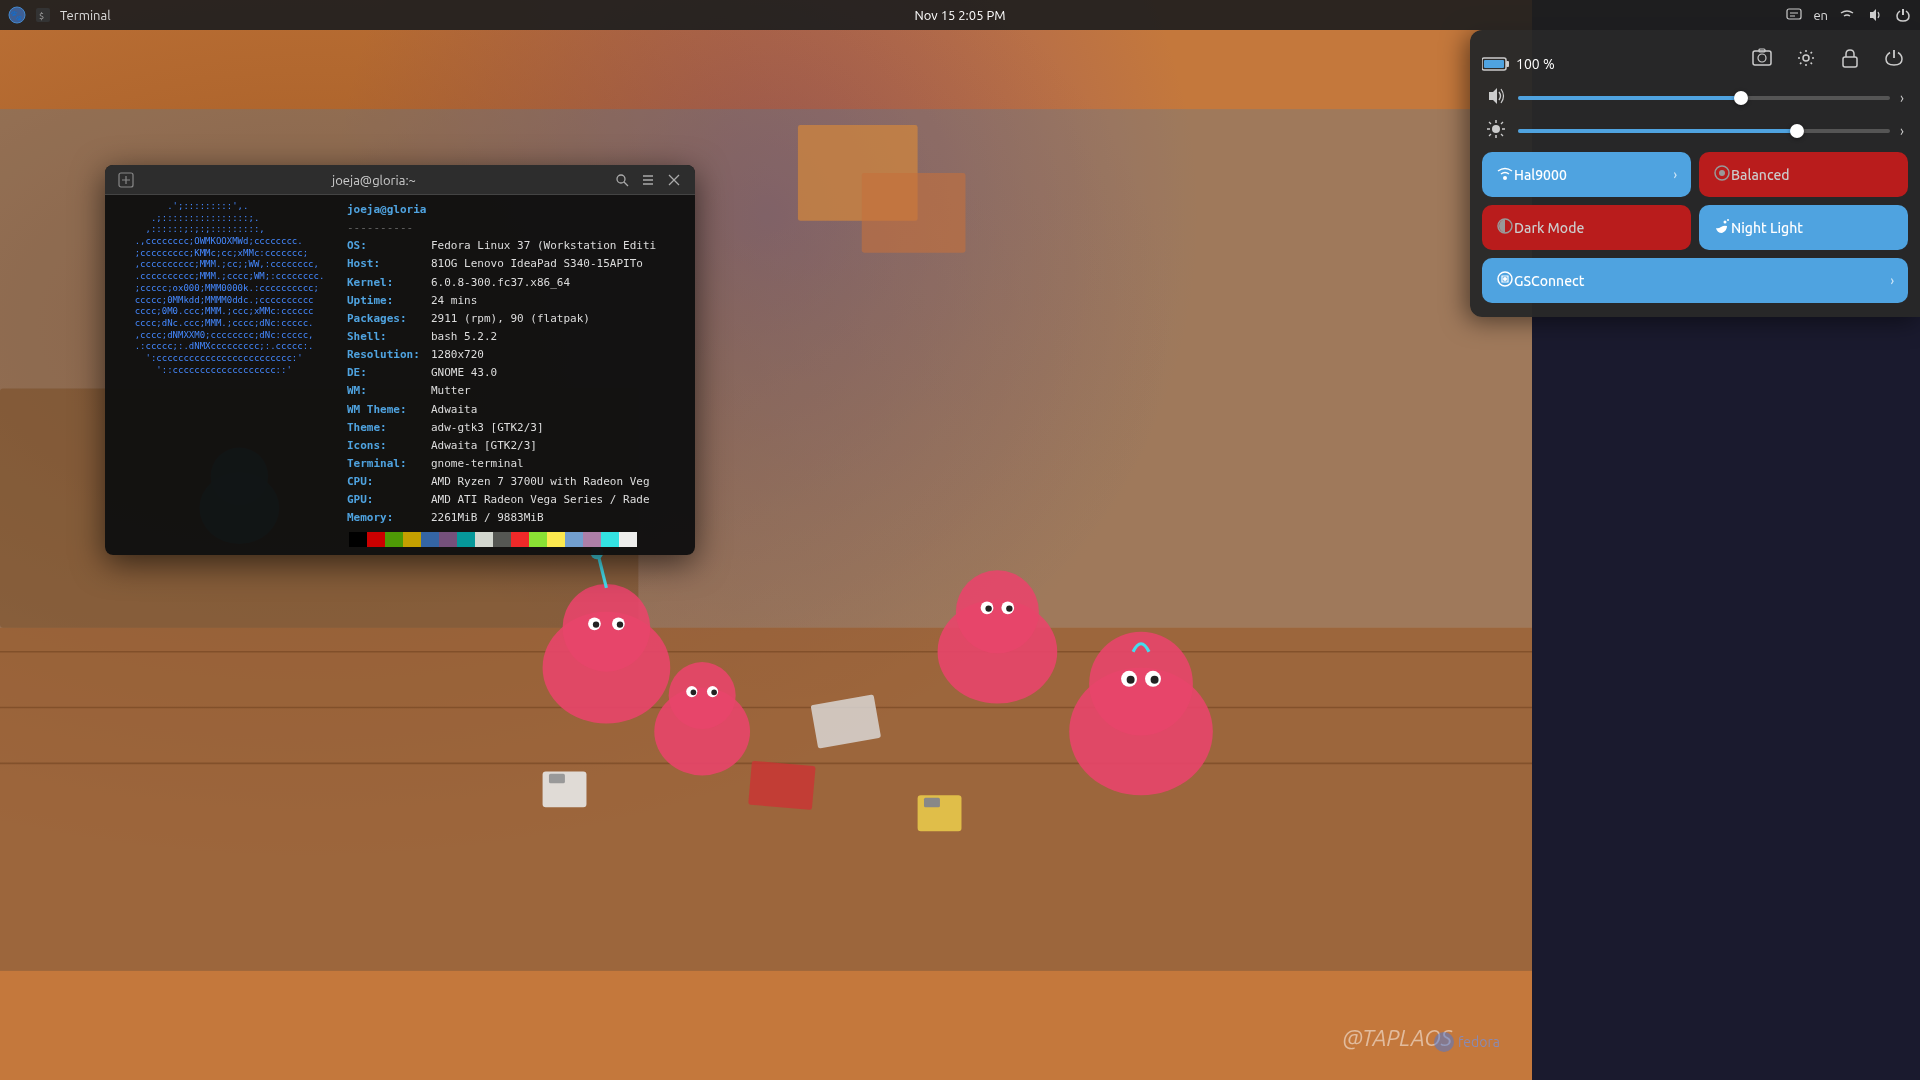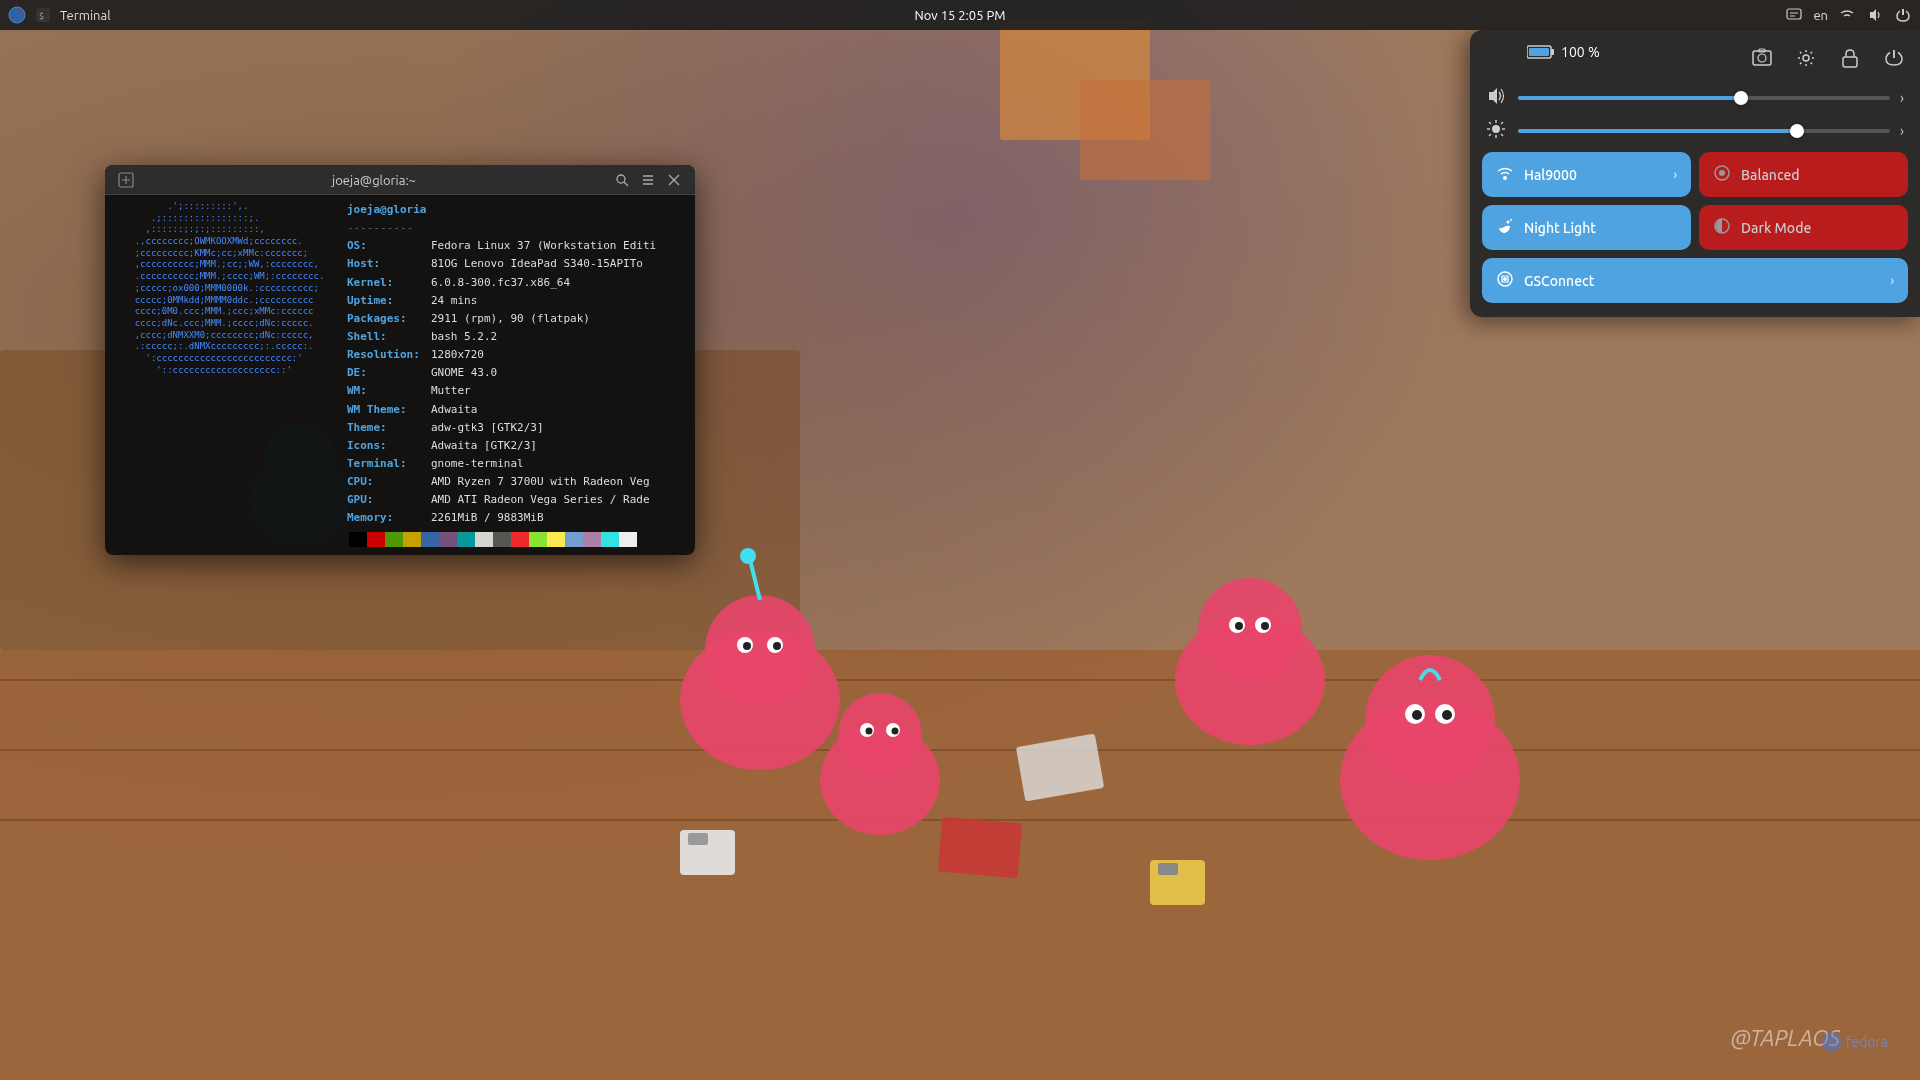--- a/index.html
+++ b/index.html
@@ -7,21 +7,21 @@
       width: 1920px;
       height: 1080px;
       overflow: hidden;
       font-family: 'Segoe UI', Ubuntu, sans-serif;
       background: #1a1a2e;
       position: relative;
     }
 
     
     #desktop {
-      width: 1920px;
+      width: 1532px;
       height: 1080px;
       position: absolute;
       top: 0; left: 0;
       background: linear-gradient(135deg, #2d1b4e 0%, #1a3a5c 30%, #8b4513 60%, #c4783c 80%, #d4956a 100%);
       overflow: hidden;
     }
 
     
     .wallpaper-bg {
       position: absolute;
@@ -170,24 +170,23 @@
       background: rgba(40, 40, 40, 0.97);
       border-radius: 12px 0 0 12px;
       padding: 14px 12px;
       z-index: 900;
       box-shadow: -4px 4px 24px rgba(0,0,0,0.5);
     }
 
     
     #qs-top-row {
       display: flex;
-      align-items: flex-start;
+      align-items: flex-end;
       justify-content: space-between;
       margin-bottom: 14px;
-      margin-left: 45px;
     }
 
     #qs-battery {
       display: flex;
       align-items: center;
       gap: 6px;
       color: white;
       font-size: 14px;
     }
 
@@ -262,21 +261,20 @@
       grid-template-columns: 1fr 1fr;
       gap: 8px;
       margin-top: 8px;
     }
 
     .qs-btn {
       border-radius: 10px;
       padding: 12px 14px;
       display: flex;
       align-items: center;
-      gap: 10px;
       cursor: pointer;
       font-size: 14px;
       font-weight: 500;
       border: none;
       outline: none;
     }
 
     .qs-btn-active {
       background: #4fa3e0;
       color: white;
@@ -706,41 +704,41 @@
     <div class="qs-btn qs-btn-inactive">
       <span class="qs-btn-icon">
         <svg width="18" height="18" viewBox="0 0 18 18">
           <circle cx="9" cy="9" r="7" fill="none" stroke="#999" stroke-width="1.5"></circle>
           <circle cx="9" cy="9" r="3" fill="#999"></circle>
         </svg>
       </span>
       <span>Balanced</span>
     </div>
 
+    <div class="qs-btn qs-btn-inactive">
+      <span class="qs-btn-icon">
+        <svg width="18" height="18" viewBox="0 0 18 18">
+          <circle cx="9" cy="9" r="7" fill="none" stroke="#999" stroke-width="1.5"></circle>
+          <path d="M9 2 L9 16 Q3 14 3 9 Q3 4 9 2 Z" fill="#999"></path>
+        </svg>
+      </span>
+      <span>Dark Mode</span>
+    </div>
+
     <div class="qs-btn qs-btn-active">
       <span class="qs-btn-icon">
         <svg width="18" height="18" viewBox="0 0 18 18">
           <path d="M14 9 Q14 14 9 16 Q4 16 3 11 Q5 12 8 10 Q11 8 14 9 Z" fill="white"></path>
           <circle cx="12" cy="5" r="1.5" fill="white"></circle>
           <circle cx="15" cy="3" r="1" fill="white"></circle>
         </svg>
       </span>
       <span>Night Light</span>
     </div>
 
-    <div class="qs-btn qs-btn-inactive">
-      <span class="qs-btn-icon">
-        <svg width="18" height="18" viewBox="0 0 18 18">
-          <circle cx="9" cy="9" r="7" fill="none" stroke="#999" stroke-width="1.5"></circle>
-          <path d="M9 2 L9 16 Q3 14 3 9 Q3 4 9 2 Z" fill="#999"></path>
-        </svg>
-      </span>
-      <span>Dark Mode</span>
-    </div>
-
 
     <div class="qs-btn qs-btn-gsconnect" style="grid-column: 1 / -1;">
       <span class="qs-btn-icon">
         <svg width="18" height="18" viewBox="0 0 18 18">
           <circle cx="9" cy="9" r="7" fill="none" stroke="white" stroke-width="1.5"></circle>
           <path d="M6 6 L12 6 L12 12 L6 12 Z" fill="none" stroke="white" stroke-width="1.2"></path>
           <circle cx="9" cy="9" r="2" fill="white"></circle>
         </svg>
       </span>
       <span>GSConnect</span>

